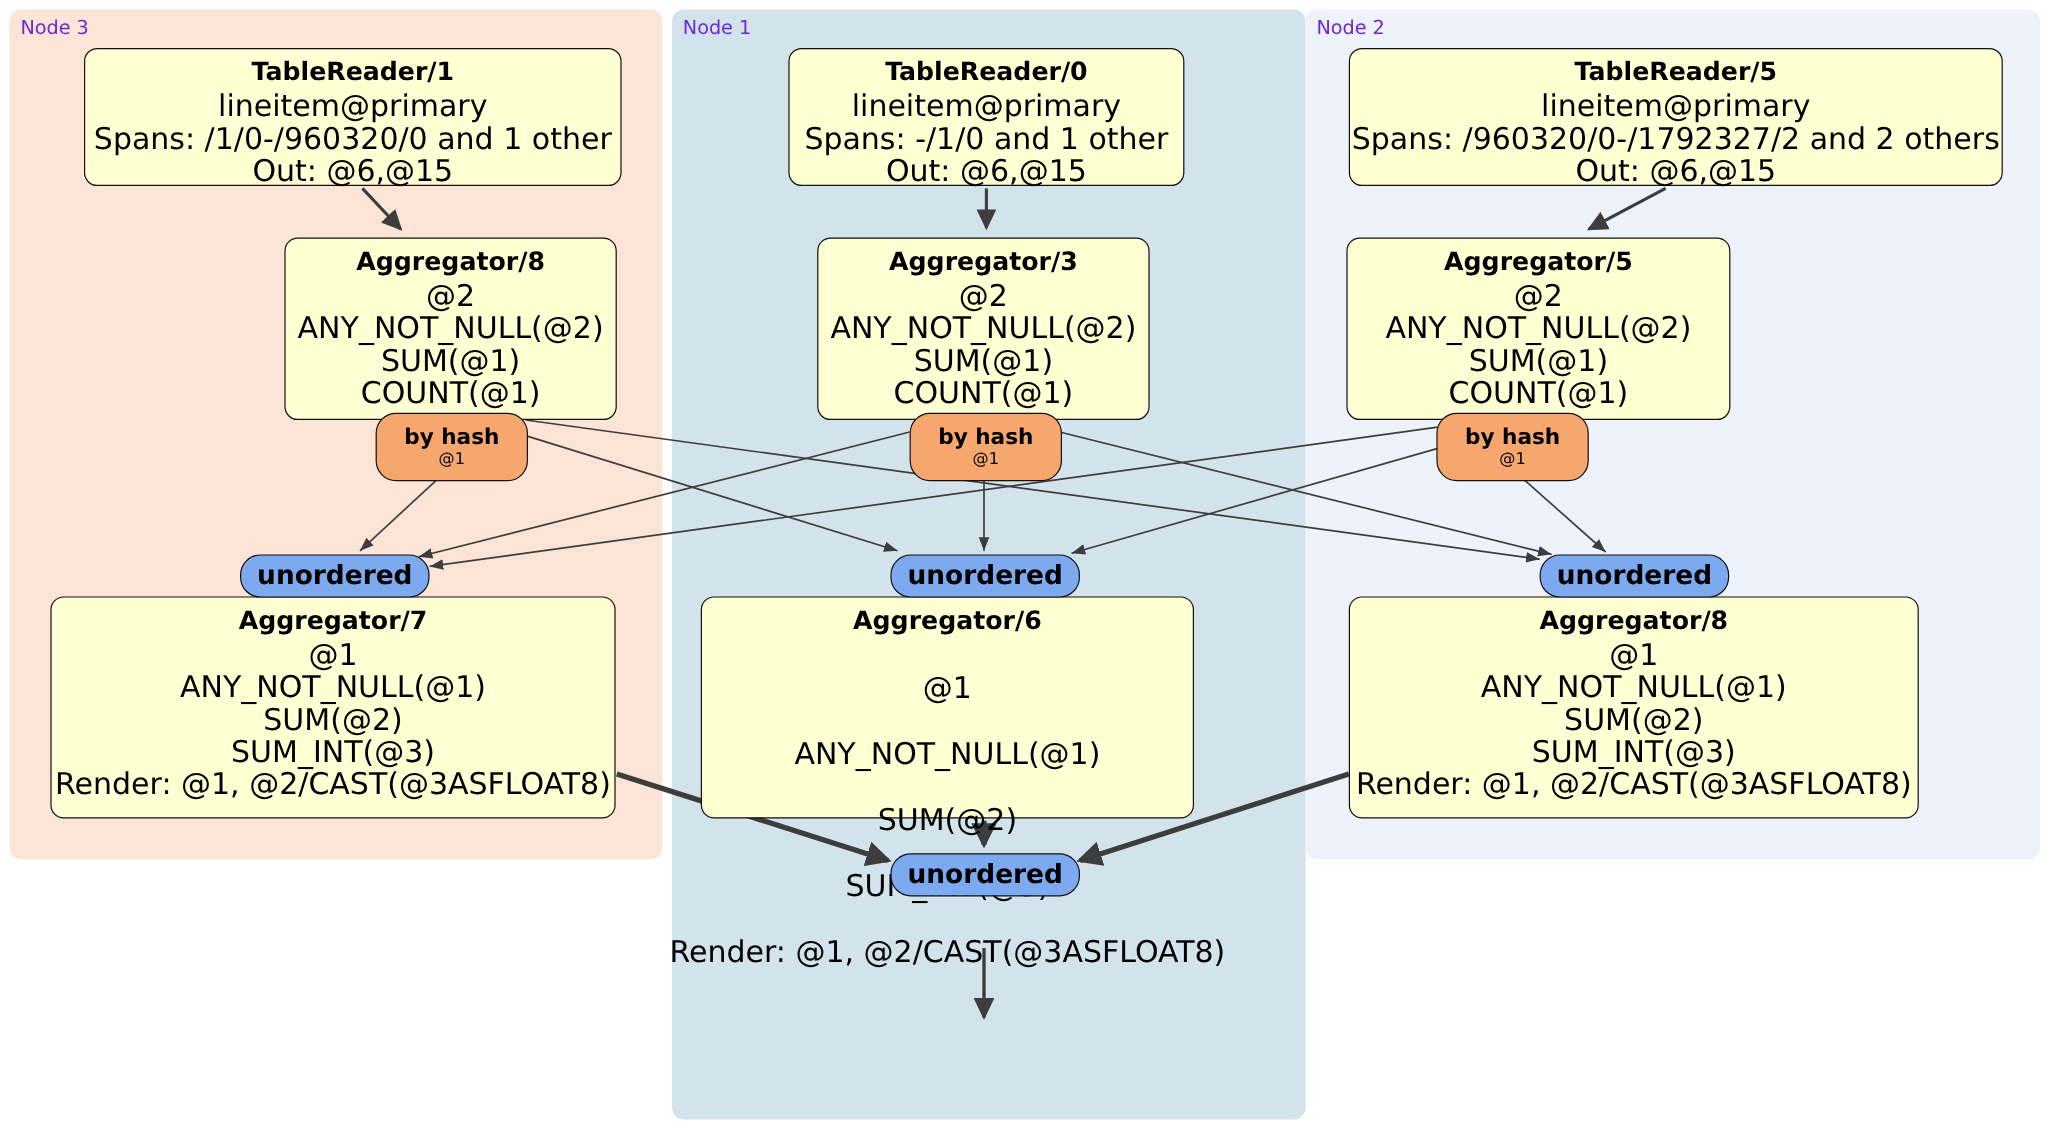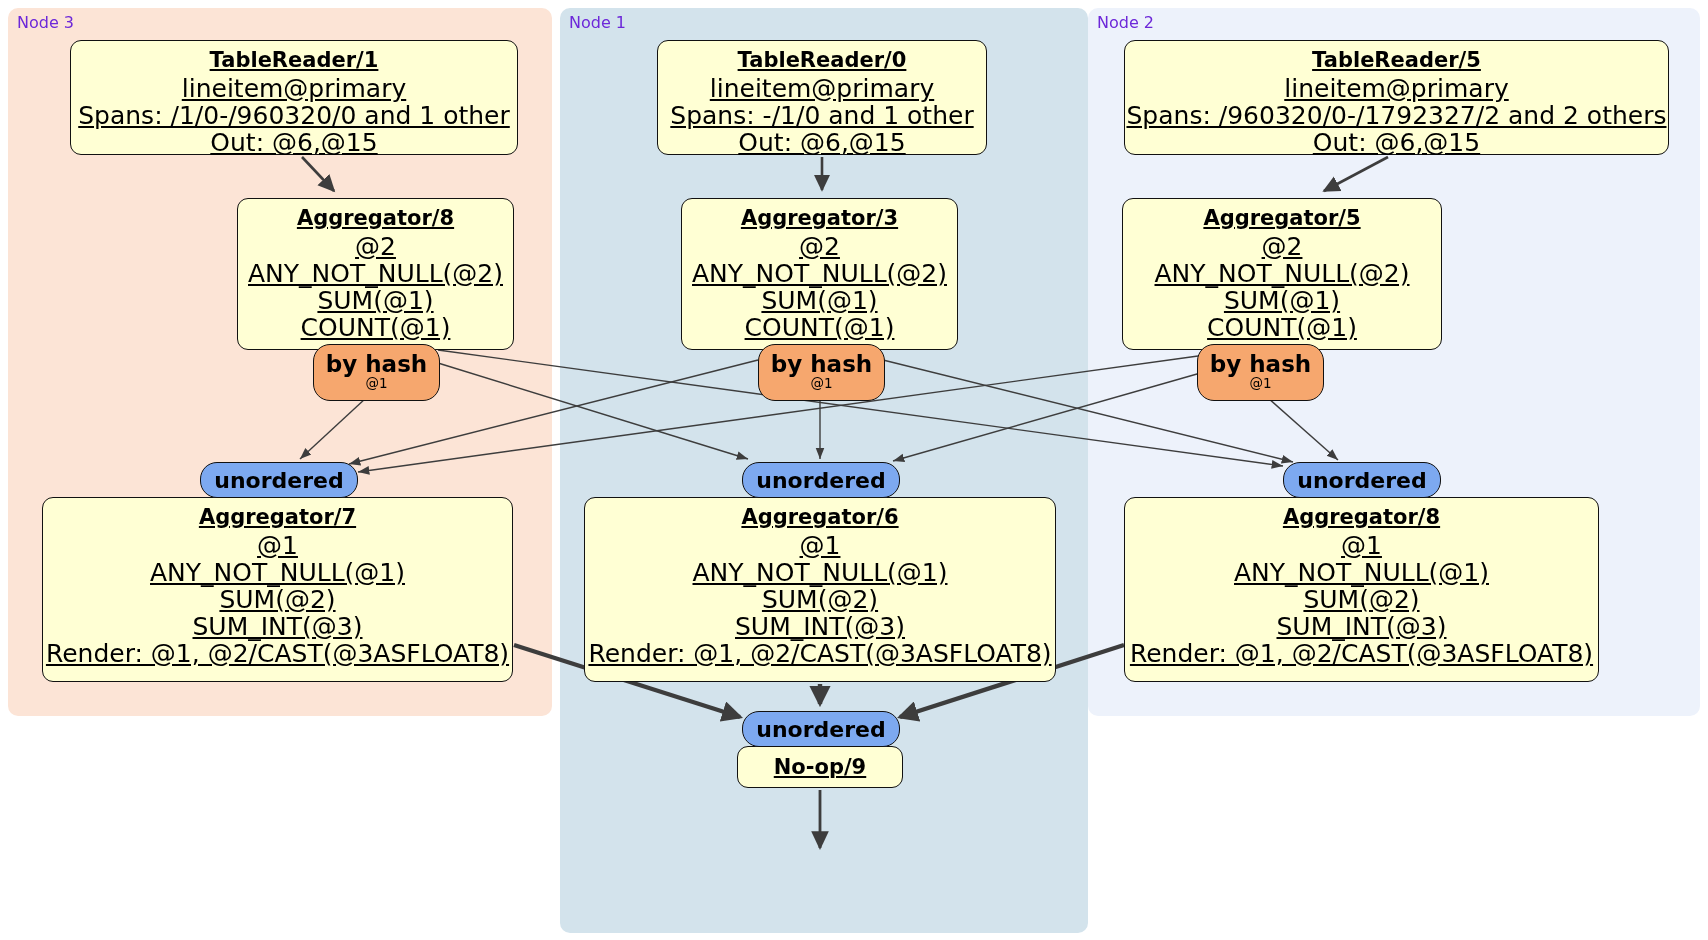--- a/index.html
+++ b/index.html
@@ -10,32 +10,32 @@
   .region{position:absolute;border-radius:10px;}
   .region-node3{left:8px;top:8px;width:544px;height:708px;background:var(--node3-bg,#fce4d6);}
   .region-node1{left:560px;top:8px;width:528px;height:925px;background:var(--node1-bg,#d3e3ec);}
   .region-node2{left:1088px;top:8px;width:612px;height:708px;background:var(--node2-bg,#edf2fb);}
   .region-label{position:absolute;left:9px;top:5px;font-size:16px;color:#6d28d9;}
   .edges{position:absolute;left:0;top:0;}
   .pbox{
     position:absolute;background:var(--box-bg,#ffffd4);
     border:1.6px solid #111;border-radius:11px;
     display:flex;flex-direction:column;align-items:center;justify-content:flex-start;
-    padding-top:5px;box-sizing:border-box;text-decoration:underline;
+    padding-top:5px;box-sizing:border-box;
   }
   .ptitle{font-size:21px;font-weight:bold;line-height:29px;white-space:nowrap;}
   .pline{font-size:25px;line-height:27px;white-space:nowrap;}
   .pbox.small{justify-content:center;padding-top:0;}
   .router{
     position:absolute;width:125px;height:55px;background:var(--router-bg,#f6a76e);
     border:1.6px solid #111;border-radius:17px;
     display:flex;flex-direction:column;align-items:center;justify-content:center;
     text-align:center;z-index:3;
   }
-  .router-title{font-size:23px;font-weight:bold;line-height:21px;}
+  .router-title{font-size:18px;font-weight:bold;line-height:21px;}
   .router-detail{font-size:13.5px;line-height:16px;}
   .sync{
     position:absolute;width:156px;height:34px;background:var(--sync-bg,#7da9f0);
     border:1.6px solid #111;border-radius:17px;
     display:flex;align-items:center;justify-content:center;z-index:3;
   }
   .sync span{font-size:22px;font-weight:bold;}
   .z2{z-index:2;}
 </style>
 </head>
@@ -152,37 +152,34 @@
   </div>
 
   <div class="pbox z2" style="left:42px;top:497px;width:471px;height:185px;">
     <div class="ptitle">Aggregator/7</div>
     <div class="pline">@1</div>
     <div class="pline">ANY_NOT_NULL(@1)</div>
     <div class="pline">SUM(@2)</div>
     <div class="pline">SUM_INT(@3)</div>
     <div class="pline">Render: @1, @2/CAST(@3ASFLOAT8)</div>
   </div>
-  <div class="pbox z2" style="left:584px;top:497px;width:472px;height:185px;">
+  <div class="pbox z2" style="left:584px;top:497px;width:411px;height:185px;gap:28px;">
     <div class="ptitle">Aggregator/6</div>
     <div class="pline">@1</div>
     <div class="pline">ANY_NOT_NULL(@1)</div>
     <div class="pline">SUM(@2)</div>
     <div class="pline">SUM_INT(@3)</div>
     <div class="pline">Render: @1, @2/CAST(@3ASFLOAT8)</div>
   </div>
   <div class="pbox z2" style="left:1124px;top:497px;width:475px;height:185px;">
     <div class="ptitle">Aggregator/8</div>
     <div class="pline">@1</div>
     <div class="pline">ANY_NOT_NULL(@1)</div>
     <div class="pline">SUM(@2)</div>
     <div class="pline">SUM_INT(@3)</div>
     <div class="pline">Render: @1, @2/CAST(@3ASFLOAT8)</div>
   </div>
 
   <div class="sync" style="left:742px;top:711px;">
     <span>unordered</span>
   </div>
-  <div class="pbox small z2" style="left:737px;top:746px;width:166px;height:42px;">
-    <div class="ptitle">No-op/9</div>
-  </div>
 
 </div>
 
 </body></html>

